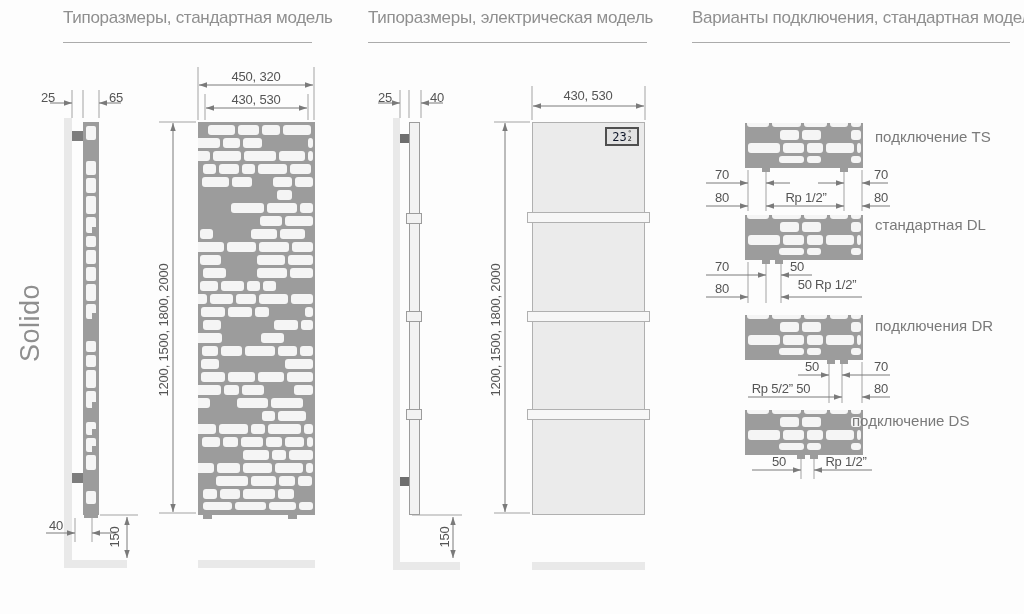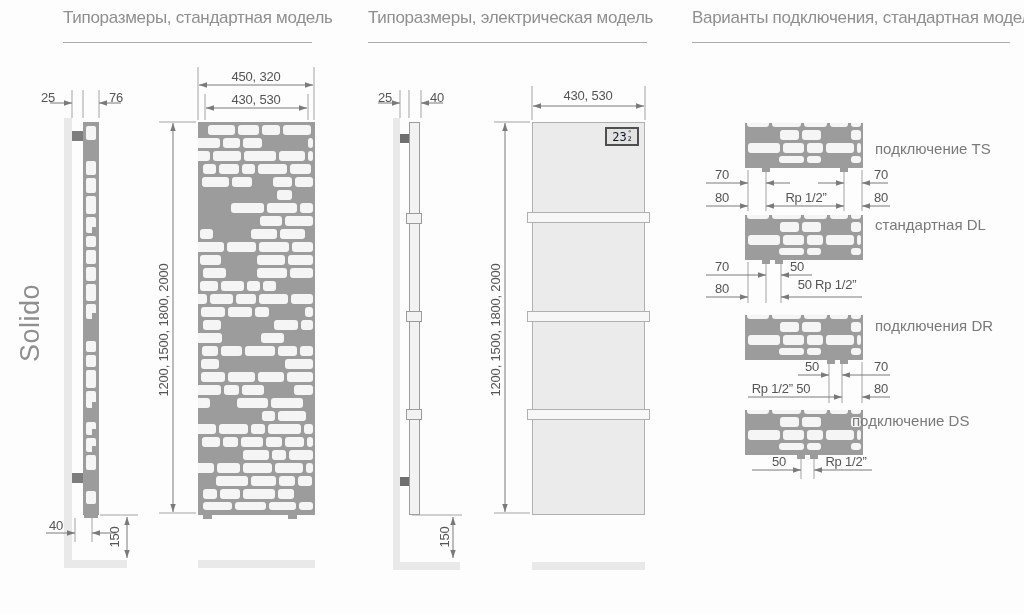--- a/index.html
+++ b/index.html
@@ -385,47 +385,47 @@
       <polygon points="829,375 821,372.3 821,377.7" fill="#7a7a7a"></polygon>
       <polygon points="842,375 850,372.3 850,377.7" fill="#7a7a7a"></polygon>
       <polygon points="842,397 834,394.3 834,399.7" fill="#7a7a7a"></polygon>
       <polygon points="862,397 870,394.3 870,399.7" fill="#7a7a7a"></polygon>
       <polygon points="801,470 793,467.3 793,472.7" fill="#7a7a7a"></polygon>
       <polygon points="814,470 822,467.3 822,472.7" fill="#7a7a7a"></polygon>
     </svg>
 
   <div id="labels">
       <div class="dim" style="left: 48px; top: 97px;">25</div>
-      <div class="dim" style="left: 116px; top: 97px;">76</div>
+      <div class="dim" style="left: 116px; top: 97px;">65</div>
       <div class="dim" style="left: 256px; top: 76px;">450, 320</div>
       <div class="dim" style="left: 256px; top: 99px;">430, 530</div>
       <div class="dim rot" style="left: 163px; top: 330px;">1200, 1500, 1800, 2000</div>
       <div class="dim" style="left: 56px; top: 525px;">40</div>
       <div class="dim rot" style="left: 114px; top: 537px;">150</div>
       <div class="dim" style="left: 385px; top: 97px;">25</div>
       <div class="dim" style="left: 437px; top: 97px;">40</div>
       <div class="dim" style="left: 588px; top: 95px;">430, 530</div>
       <div class="dim rot" style="left: 495px; top: 330px;">1200, 1500, 1800, 2000</div>
       <div class="dim rot" style="left: 444px; top: 537px;">150</div>
-      <div class="conn-label" style="left: 875px; top: 148px;">подключение TS</div>
+      <div class="conn-label" style="left: 875px; top: 136px;">подключение TS</div>
       <div class="conn-label" style="left: 875px; top: 224px;">стандартная DL</div>
       <div class="conn-label" style="left: 875px; top: 325px;">подключения DR</div>
       <div class="conn-label" style="left: 852px; top: 420px;">подключение DS</div>
       <div class="dim" style="left: 722px; top: 174px;">70</div>
       <div class="dim" style="left: 881px; top: 174px;">70</div>
       <div class="dim" style="left: 722px; top: 197px;">80</div>
       <div class="dim" style="left: 806px; top: 197px;">Rp 1/2”</div>
       <div class="dim" style="left: 881px; top: 197px;">80</div>
       <div class="dim" style="left: 722px; top: 266px;">70</div>
       <div class="dim" style="left: 797px; top: 266px;">50</div>
       <div class="dim" style="left: 722px; top: 288px;">80</div>
       <div class="dim" style="left: 827px; top: 284px;">50 Rp 1/2”</div>
       <div class="dim" style="left: 812px; top: 366px;">50</div>
       <div class="dim" style="left: 881px; top: 366px;">70</div>
-      <div class="dim" style="left: 781px; top: 388px;">Rp 1/2” 50</div>
+      <div class="dim" style="left: 781px; top: 388px;">Rp 5/2” 50</div>
       <div class="dim" style="left: 881px; top: 388px;">80</div>
       <div class="dim" style="left: 779px; top: 461px;">50</div>
       <div class="dim" style="left: 846px; top: 461px;">Rp 1/2”</div>
     </div>
 <div class="stub" style="left: 203px; top: 515px; width: 9px; height: 4px;"></div>
     <div class="stub" style="left: 288px; top: 515px; width: 9px; height: 4px;"></div>
     <div class="stub" style="left: 84px; top: 515px; width: 14px; height: 3px;"></div>
     <div class="stub" style="left: 762px; top: 168px; width: 8px; height: 4px;"></div>
     <div class="stub" style="left: 840px; top: 168px; width: 8px; height: 4px;"></div>
     <div class="stub" style="left: 762px; top: 260px; width: 8px; height: 4px;"></div>

